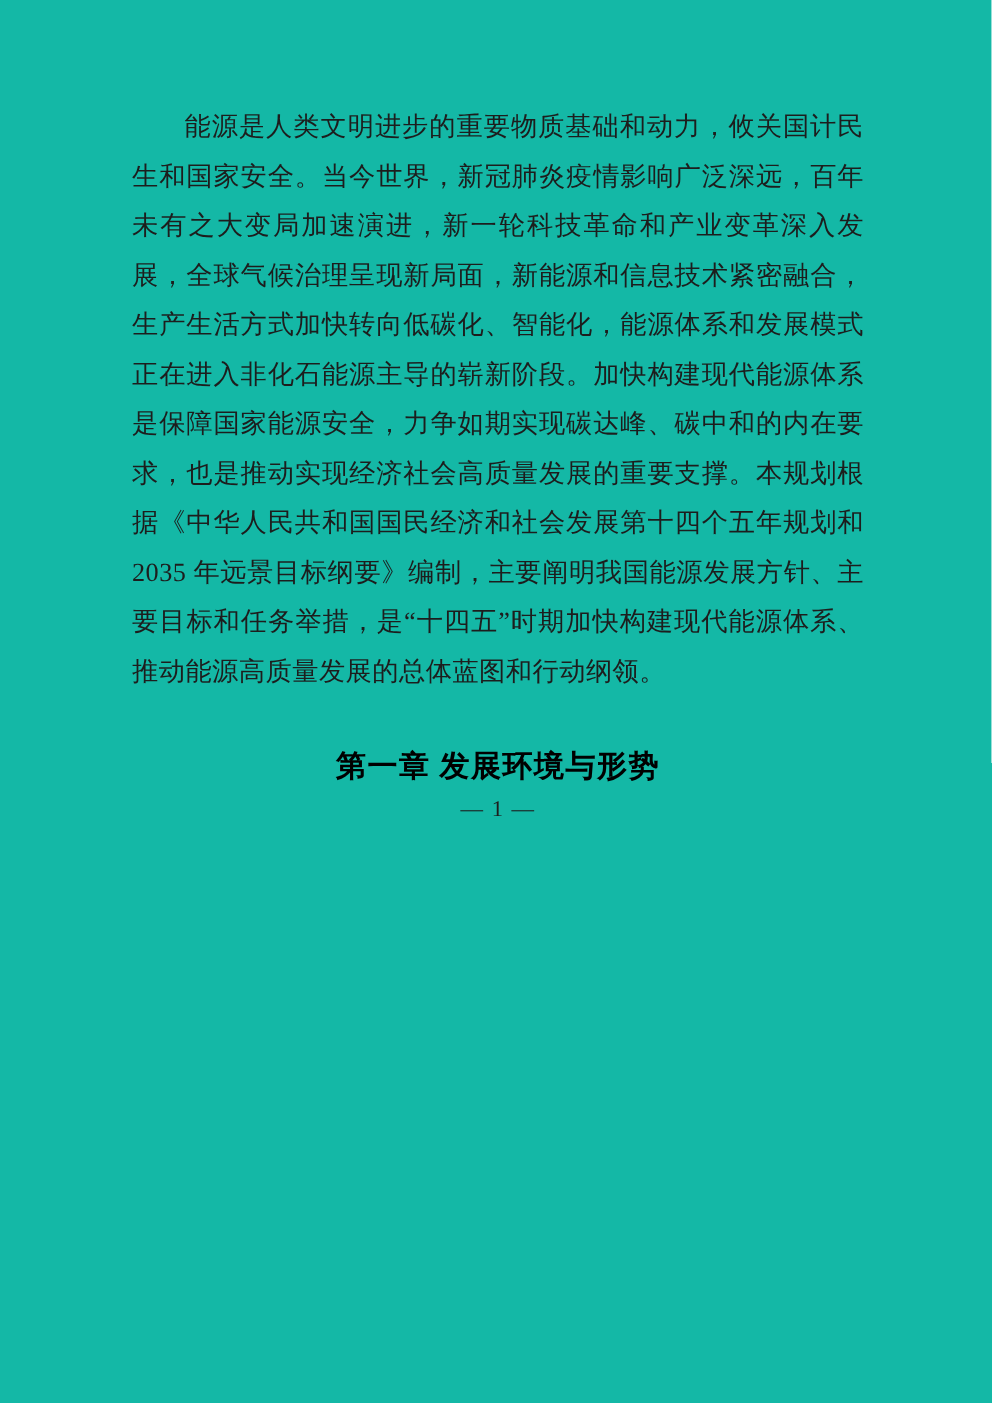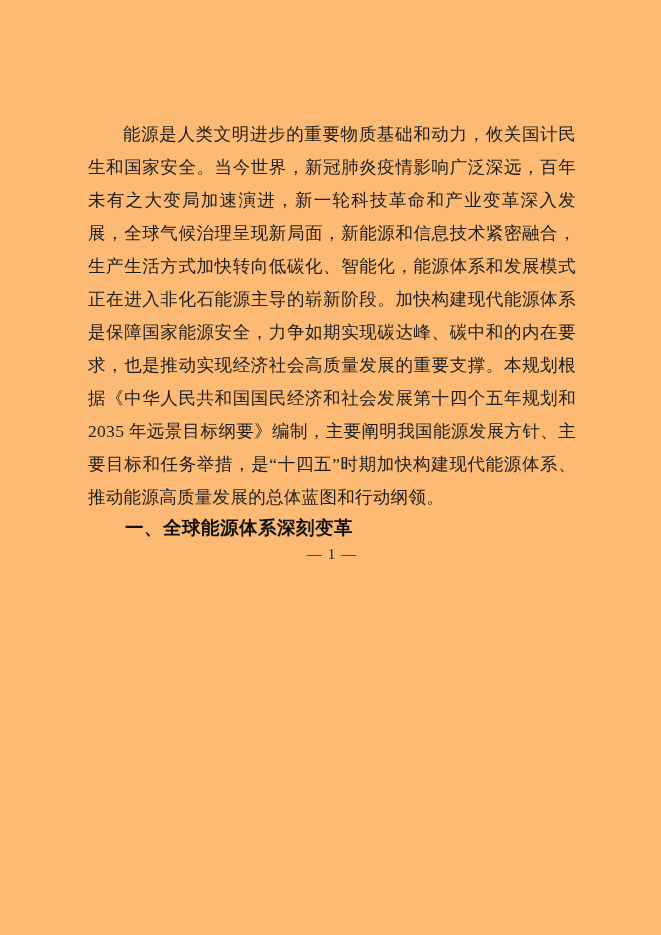--- a/index.html
+++ b/index.html
@@ -6,23 +6,23 @@
   html, body {
     margin: 0;
     padding: 0;
     background: #ffffff;
   }
   .page {
     position: relative;
     width: 661px;
     height: 935px;
     margin: 0 auto;
-    background: #fdba74;
+    background: #14b8a6;
     box-sizing: border-box;
-    padding: 118px 85px 0 88px;
+    padding: 68px 85px 0 88px;
     font-family: "Liberation Serif", "DejaVu Serif", serif;
     color: #1d1d1d;
     overflow: hidden;
   }
   .body-para {
     margin: 0;
     font-size: 17.5px;
     line-height: 33px;
     letter-spacing: 0.3px;
     text-align: justify;
@@ -58,19 +58,19 @@
     color: #1d1d1d;
   }
 </style>
 </head>
 <body>
 
 <main class="page">
 
   <p class="body-para">能源是人类文明进步的重要物质基础和动力，攸关国计民生和国家安全。当今世界，新冠肺炎疫情影响广泛深远，百年未有之大变局加速演进，新一轮科技革命和产业变革深入发展，全球气候治理呈现新局面，新能源和信息技术紧密融合，生产生活方式加快转向低碳化、智能化，能源体系和发展模式正在进入非化石能源主导的崭新阶段。加快构建现代能源体系是保障国家能源安全，力争如期实现碳达峰、碳中和的内在要求，也是推动实现经济社会高质量发展的重要支撑。本规划根据《中华人民共和国国民经济和社会发展第十四个五年规划和 2035 年远景目标纲要》编制，主要阐明我国能源发展方针、主要目标和任务举措，是“十四五”时期加快构建现代能源体系、推动能源高质量发展的总体蓝图和行动纲领。</p>
 
+  <h1 class="chapter-title">第一章 发展环境与形势</h1>
 
 
-  <h2 class="section-heading">一、全球能源体系深刻变革</h2>
 
   <div class="page-number">— 1 —</div>
 
 </main>
 
 </body></html>

